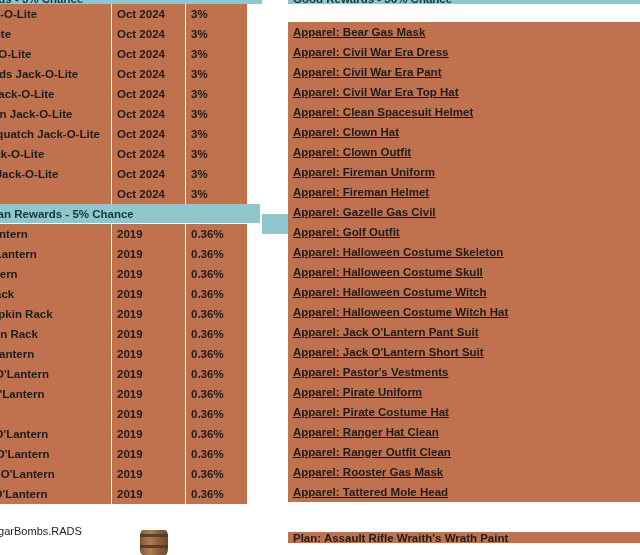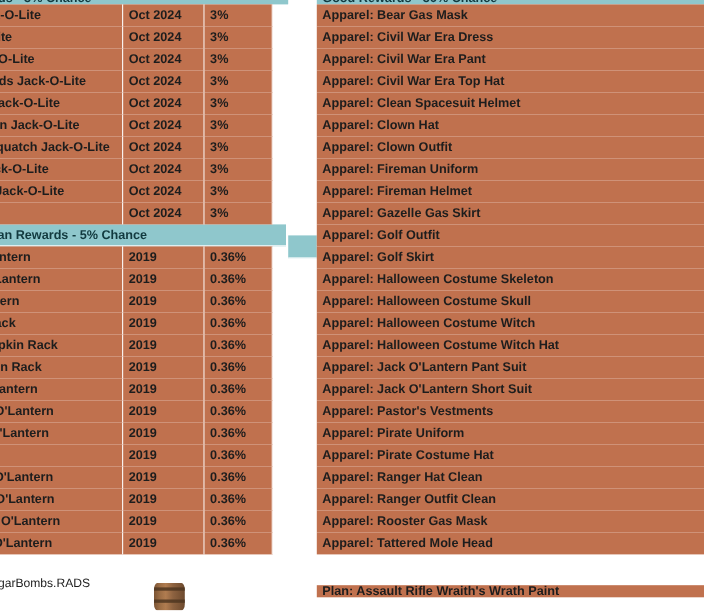--- a/index.html
+++ b/index.html
@@ -331,21 +331,21 @@
     <div class="spacer-cell"></div>
     <div class="spacer-cell"></div>
     <div class="spacer-cell"></div>
     <div class="spacer-cell"></div>
     <div class="spacer-cell"></div>
     <div class="spacer-cell"></div>
     <div class="spacer-cell"></div>
     <div class="spacer-cell"></div>
   </div>
 
-  <div class="col" id="right-table" style="top:4px;">
+  <div class="col" id="right-table" style="top:22px;text-decoration:underline;">
     <div class="row">
       <div class="cell c-name">Apparel: Bear Gas Mask</div>
     </div>
     <div class="row">
       <div class="cell c-name">Apparel: Civil War Era Dress</div>
     </div>
     <div class="row">
       <div class="cell c-name">Apparel: Civil War Era Pant</div>
     </div>
     <div class="row">
@@ -360,27 +360,24 @@
     <div class="row">
       <div class="cell c-name">Apparel: Clown Outfit</div>
     </div>
     <div class="row">
       <div class="cell c-name">Apparel: Fireman Uniform</div>
     </div>
     <div class="row">
       <div class="cell c-name">Apparel: Fireman Helmet</div>
     </div>
     <div class="row">
-      <div class="cell c-name">Apparel: Gazelle Gas Skirt</div>
+      <div class="cell c-name">Apparel: Gazelle Gas Civil</div>
     </div>
     <div class="row">
       <div class="cell c-name">Apparel: Golf Outfit</div>
-    </div>
-    <div class="row">
-      <div class="cell c-name">Apparel: Golf Skirt</div>
     </div>
     <div class="row">
       <div class="cell c-name">Apparel: Halloween Costume Skeleton</div>
     </div>
     <div class="row">
       <div class="cell c-name">Apparel: Halloween Costume Skull</div>
     </div>
     <div class="row">
       <div class="cell c-name">Apparel: Halloween Costume Witch</div>
     </div>

